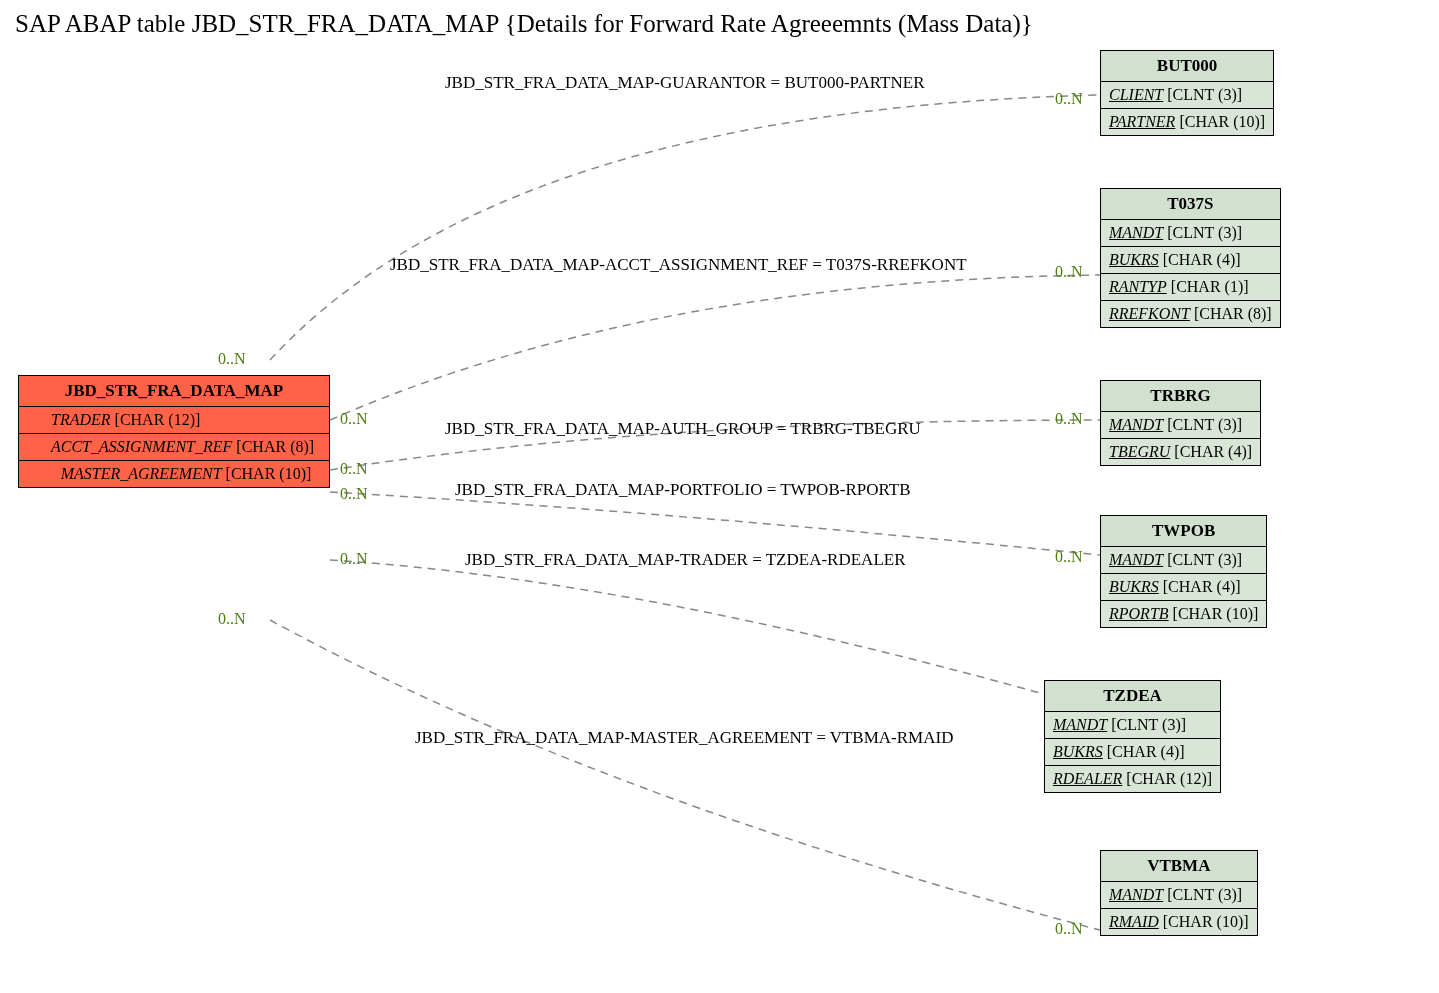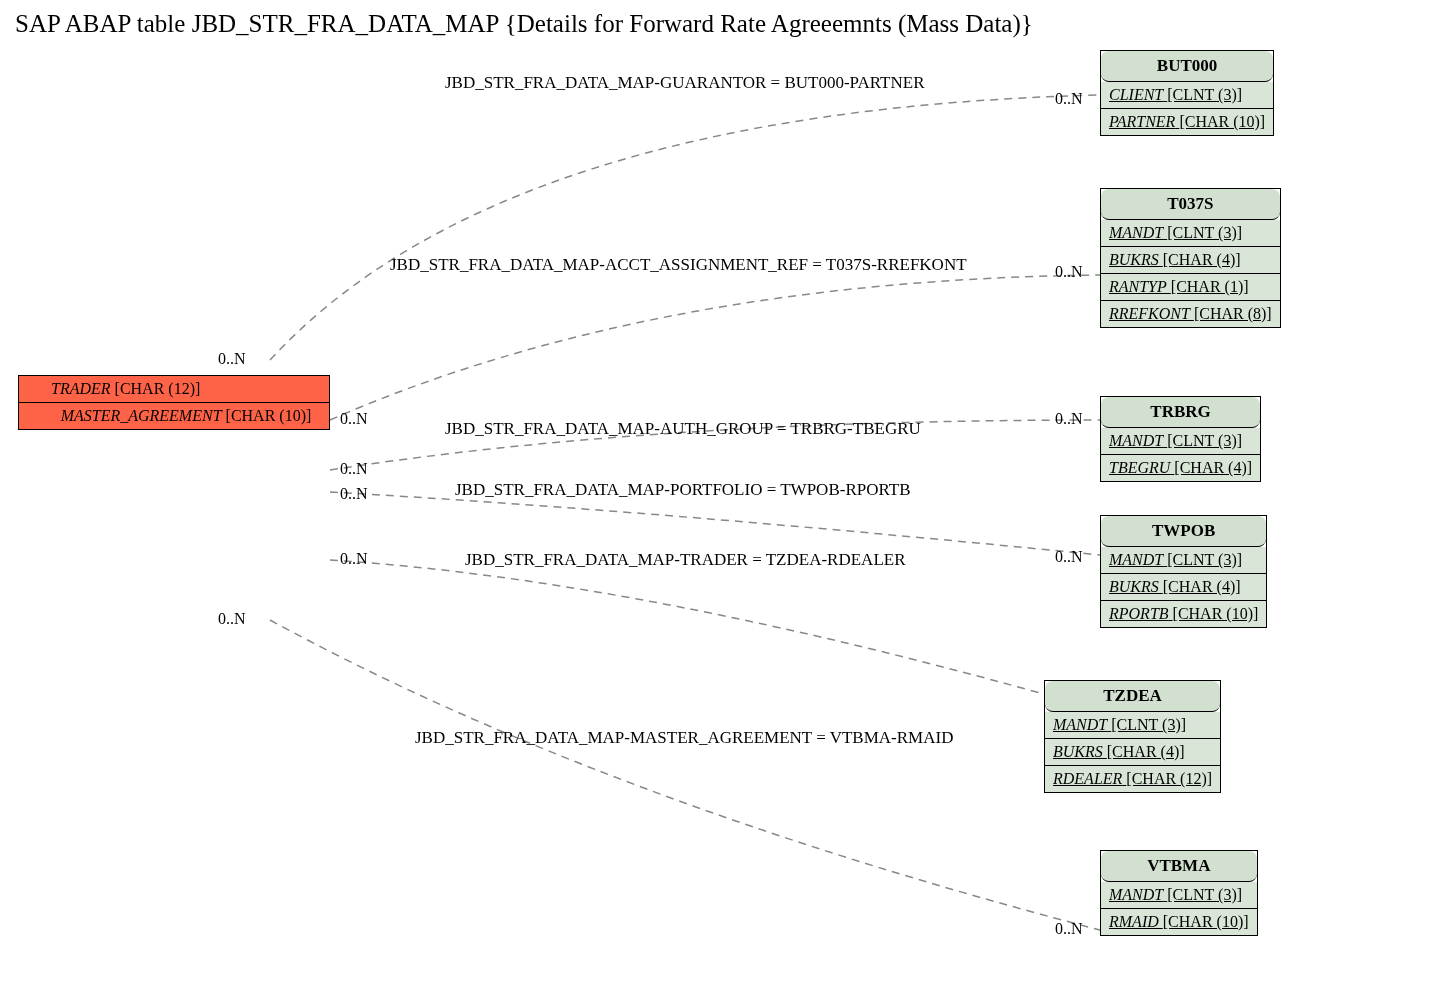--- a/index.html
+++ b/index.html
@@ -22,52 +22,51 @@
   .entity {
     position: absolute;
     border: 1px solid #000;
   }
   .entity-header {
     font-weight: bold;
     text-align: center;
     padding: 5px 10px;
     border-bottom: 1px solid #000;
     font-size: 17px;
-    border-radius: 8px;
   }
   .entity-row {
     padding: 4px 8px;
     border-bottom: 1px solid #000;
     font-size: 16px;
     white-space: nowrap;
   }
   .entity-row:last-child {
     border-bottom: none;
     text-align: center;
   }
   .entity-row .fname {
     font-style: italic;
   }
   .entity-row .underline {
     text-decoration: underline;
   }
   .main-entity .entity-header { background: #ff6347; }
   .main-entity .entity-row { background: #ff6347; padding-left: 32px; }
   .ref-entity .entity-header { background: #d1e0cf; }
-  .ref-entity .entity-row { background: #d9e6d7; text-decoration: underline; }
+  .ref-entity .entity-row { background: #d9e6d7; }
   .rel-label {
     position: absolute;
     font-size: 17px;
     color: #000;
     white-space: nowrap;
   }
   .card-label {
     position: absolute;
     font-size: 16px;
-    color: #000000;
+    color: #4d7c0f;
   }
   svg.connectors {
     position: absolute;
     top: 0;
     left: 0;
     width: 1439px;
     height: 993px;
     pointer-events: none;
   }
   svg.connectors path {
@@ -85,21 +84,23 @@
 <svg class="connectors">
   <path d="M 270 360 Q 500 110 1100 95"></path>
   <path d="M 330 420 Q 650 280 1100 275"></path>
   <path d="M 330 470 Q 650 420 1100 420"></path>
   <path d="M 330 492 Q 650 510 1100 555"></path>
   <path d="M 330 560 Q 650 580 1100 710"></path>
   <path d="M 270 620 Q 600 800 1100 930"></path>
 </svg>
 
 <div class="entity main-entity" style="left:18px; top:375px; width:310px;">
+  <div class="entity-header">JBD_STR_FRA_DATA_MAP</div>
   <div class="entity-row"><span class="fname">TRADER</span> <span>[CHAR (12)]</span></div>
+  <div class="entity-row"><span class="fname">ACCT_ASSIGNMENT_REF</span> <span>[CHAR (8)]</span></div>
   <div class="entity-row"><span class="fname">MASTER_AGREEMENT</span> <span>[CHAR (10)]</span></div>
 </div>
 
 <div class="card-label" style="left:218px; top:350px;">0..N</div>
 <div class="card-label" style="left:340px; top:410px;">0..N</div>
 <div class="card-label" style="left:340px; top:460px;">0..N</div>
 <div class="card-label" style="left:340px; top:485px;">0..N</div>
 <div class="card-label" style="left:340px; top:550px;">0..N</div>
 <div class="card-label" style="left:218px; top:610px;">0..N</div>
 
@@ -124,21 +125,21 @@
 </div>
 
 <div class="entity ref-entity" style="left:1100px; top:188px;">
   <div class="entity-header">T037S</div>
   <div class="entity-row"><span class="fname underline">MANDT</span> <span>[CLNT (3)]</span></div>
   <div class="entity-row"><span class="fname underline">BUKRS</span> <span>[CHAR (4)]</span></div>
   <div class="entity-row"><span class="fname underline">RANTYP</span> <span>[CHAR (1)]</span></div>
   <div class="entity-row"><span class="fname underline">RREFKONT</span> <span>[CHAR (8)]</span></div>
 </div>
 
-<div class="entity ref-entity" style="left:1100px; top:396px;">
+<div class="entity ref-entity" style="left:1100px; top:380px;">
   <div class="entity-header">TRBRG</div>
   <div class="entity-row"><span class="fname underline">MANDT</span> <span>[CLNT (3)]</span></div>
   <div class="entity-row"><span class="fname underline">TBEGRU</span> <span>[CHAR (4)]</span></div>
 </div>
 
 <div class="entity ref-entity" style="left:1100px; top:515px;">
   <div class="entity-header">TWPOB</div>
   <div class="entity-row"><span class="fname underline">MANDT</span> <span>[CLNT (3)]</span></div>
   <div class="entity-row"><span class="fname underline">BUKRS</span> <span>[CHAR (4)]</span></div>
   <div class="entity-row"><span class="fname underline">RPORTB</span> <span>[CHAR (10)]</span></div>

